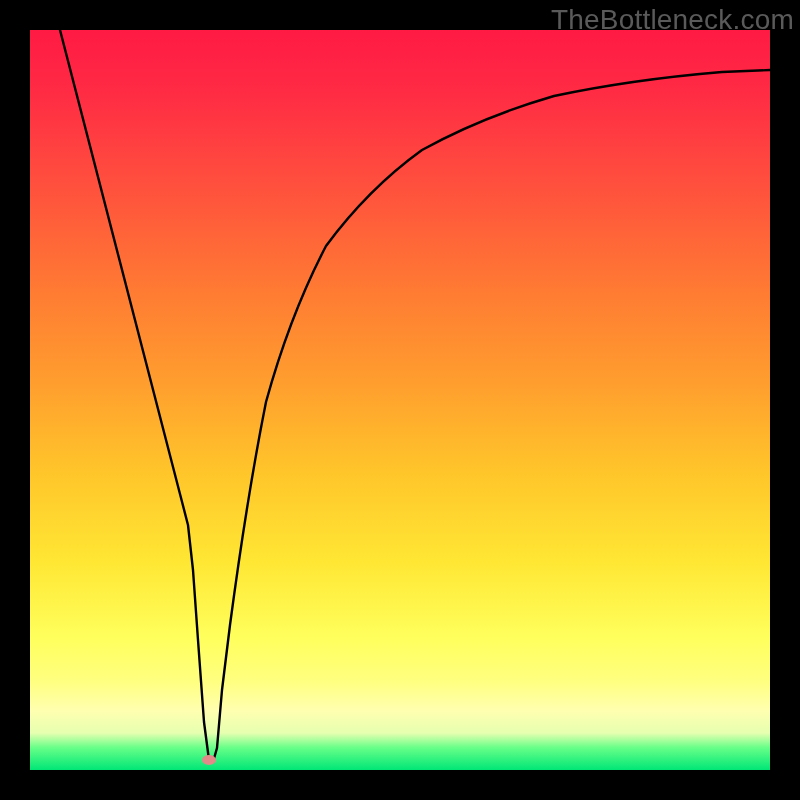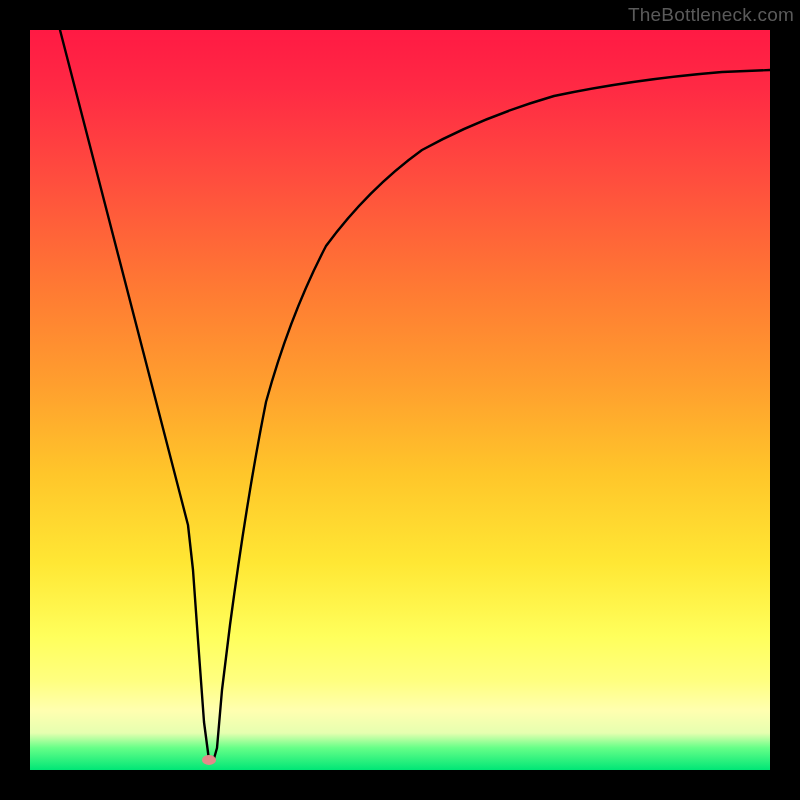--- a/index.html
+++ b/index.html
@@ -44,21 +44,21 @@
       #e6ffb0 95%,
       #66ff88 97%,
       #00e676 100%
     );
   }
   .watermark {
     position: absolute;
     top: 4px;
     right: 6px;
     color: #5a5a5a;
-    font-size: 19px;
+    font-size: 28px;
     font-weight: 500;
     letter-spacing: 0.2px;
     pointer-events: none;
   }
   .curve-svg {
     position: absolute;
     left: 30px;
     top: 30px;
     width: 740px;
     height: 740px;

